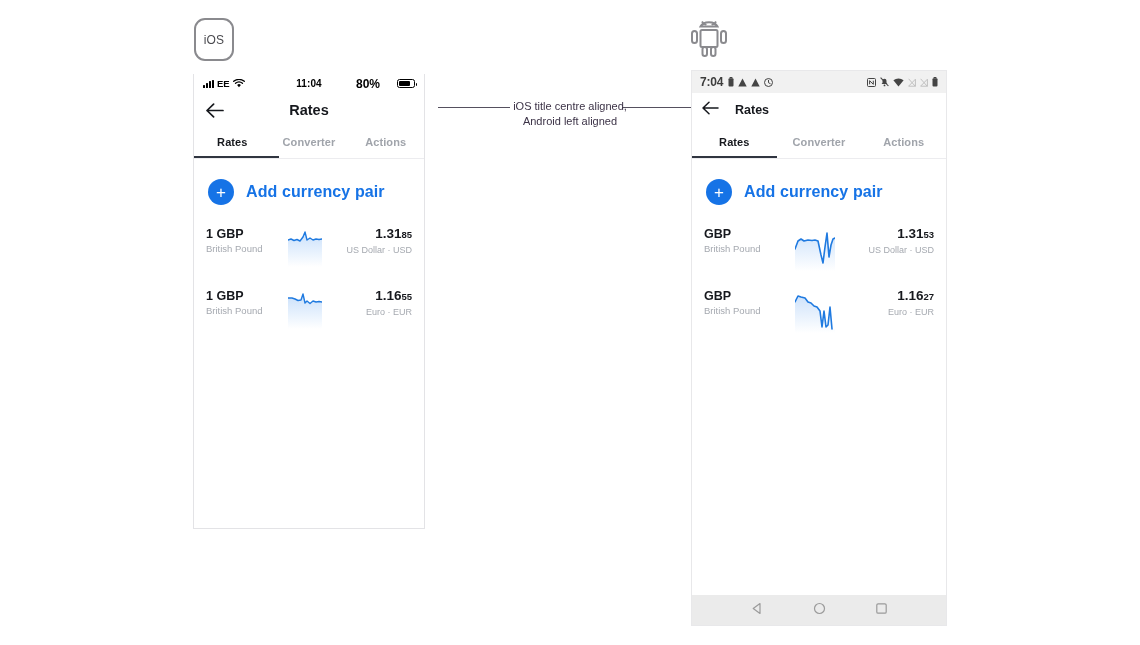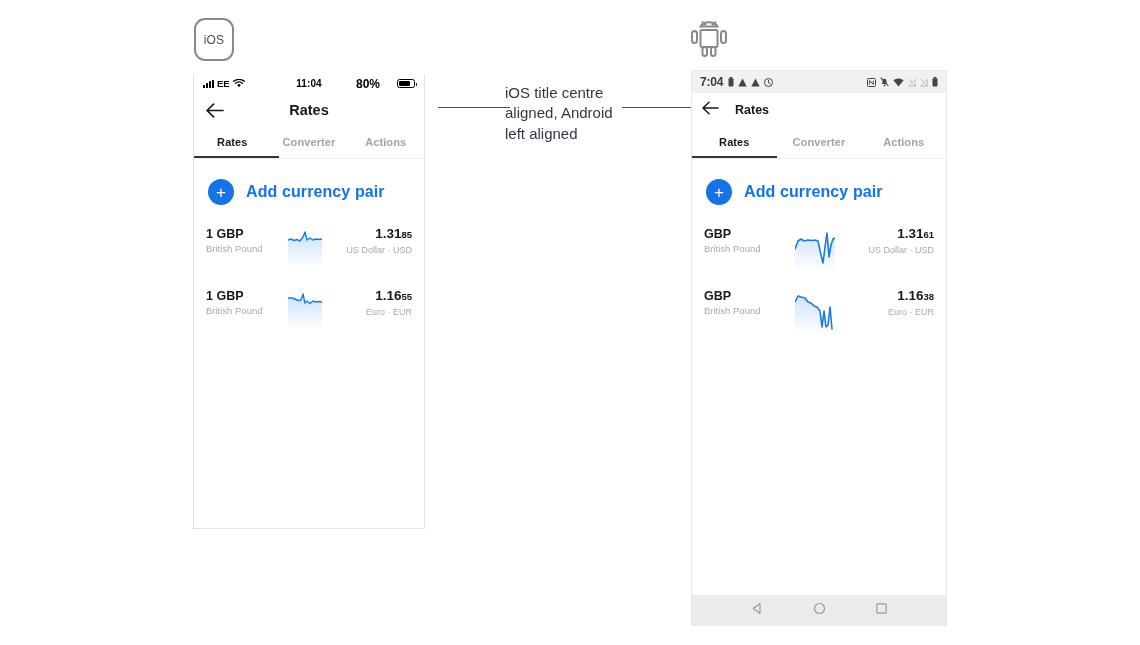--- a/index.html
+++ b/index.html
@@ -101,22 +101,22 @@
   
   .andr-nav { height: 34px; display: flex; align-items: center; padding-left: 10px; gap: 16px; }
   .andr-title { font-size: 12.5px; font-weight: 700; color: #16181d; }
 
   
   .andr-botnav { position: absolute; left: 0; right: 0; bottom: 0; height: 30px;
                  background: #ebebeb; display: flex; align-items: center;
                  justify-content: space-around; padding: 0 34px; }
 
   
-  .anno { position: absolute; left: 505px; top: 83px; width: 130px;
-          font-size: 15px; line-height: 1.35; color: #3c3347; }
+  .anno { position: absolute; left: 505px; top: 99px; width: 130px;
+          text-align: center; font-size: 11px; line-height: 1.35; color: #3c3347; }
   .anno-line { position: absolute; height: 1px; background: #55505e; }
   .anno-line.l1 { left: 438px; top: 107px; width: 72px; }
   .anno-line.l2 { left: 622px; top: 107px; width: 74px; }
 
   .icon-svg { display: block; }
 </style>
 </head>
 <body>
 
 <div class="canvas">
@@ -339,21 +339,21 @@
               <stop offset="0" stop-color="#cfe3fb"></stop>
                 <stop offset="1" stop-color="#ffffff"></stop>
             </linearGradient>
           </defs>
           <path d="M0 22 L3 14 L6 12 L9 14 L13 13 L17 13.5 L20 13 L23 14 L26 28 L28 36 L30 20 L32 6 L34 30 L36 18 L38 12 L40 11 L40 44 L0 44 Z" fill="url(#g3)"></path>
           <path d="M0 22 L3 14 L6 12 L9 14 L13 13 L17 13.5 L20 13 L23 14 L26 28 L28 36 L30 20 L32 6 L34 30 L36 18 L38 12 L40 11" stroke="#1f7ae0" stroke-width="1.6" fill="none" stroke-linejoin="round" stroke-linecap="round"></path>
         </svg>
       </div>
       <div class="cur-right">
         <div class="cur-rate">
-          <span>1.31</span><small>61</small>
+          <span>1.31</span><small>53</small>
         </div>
         <div class="cur-sub">US Dollar · USD</div>
       </div>
     </div>
 
     <div class="cur-row" style="margin-top:14px;height:48px;">
       <div class="cur-left">
         <div class="cur-code">GBP</div>
         <div class="cur-name">British Pound</div>
       </div>
@@ -364,21 +364,21 @@
               <stop offset="0" stop-color="#cfe3fb"></stop>
                 <stop offset="1" stop-color="#ffffff"></stop>
             </linearGradient>
           </defs>
           <path d="M0 13 L3 7 L6 8 L10 9 L13 13 L16 14 L19 17 L22 18 L25 22 L27 38 L29 22 L31 38 L33 36 L35 18 L37 40 L40 40 L40 44 L0 44 Z" fill="url(#g4)"></path>
           <path d="M0 13 L3 7 L6 8 L10 9 L13 13 L16 14 L19 17 L22 18 L25 22 L27 38 L29 22 L31 38 L33 36 L35 18 L37 40" stroke="#1f7ae0" stroke-width="1.6" fill="none" stroke-linejoin="round" stroke-linecap="round"></path>
         </svg>
       </div>
       <div class="cur-right">
         <div class="cur-rate">
-          <span>1.16</span><small>38</small>
+          <span>1.16</span><small>27</small>
         </div>
         <div class="cur-sub">Euro · EUR</div>
       </div>
     </div>
 
     <div class="andr-botnav">
       <span>
         <svg width="13" height="13" viewBox="0 0 13 13">
           <path d="M9 1.6 L2.2 6.5 L9 11.4 Z" fill="none" stroke="#9b9b9b" stroke-width="1.2" stroke-linejoin="round"></path>
         </svg>

